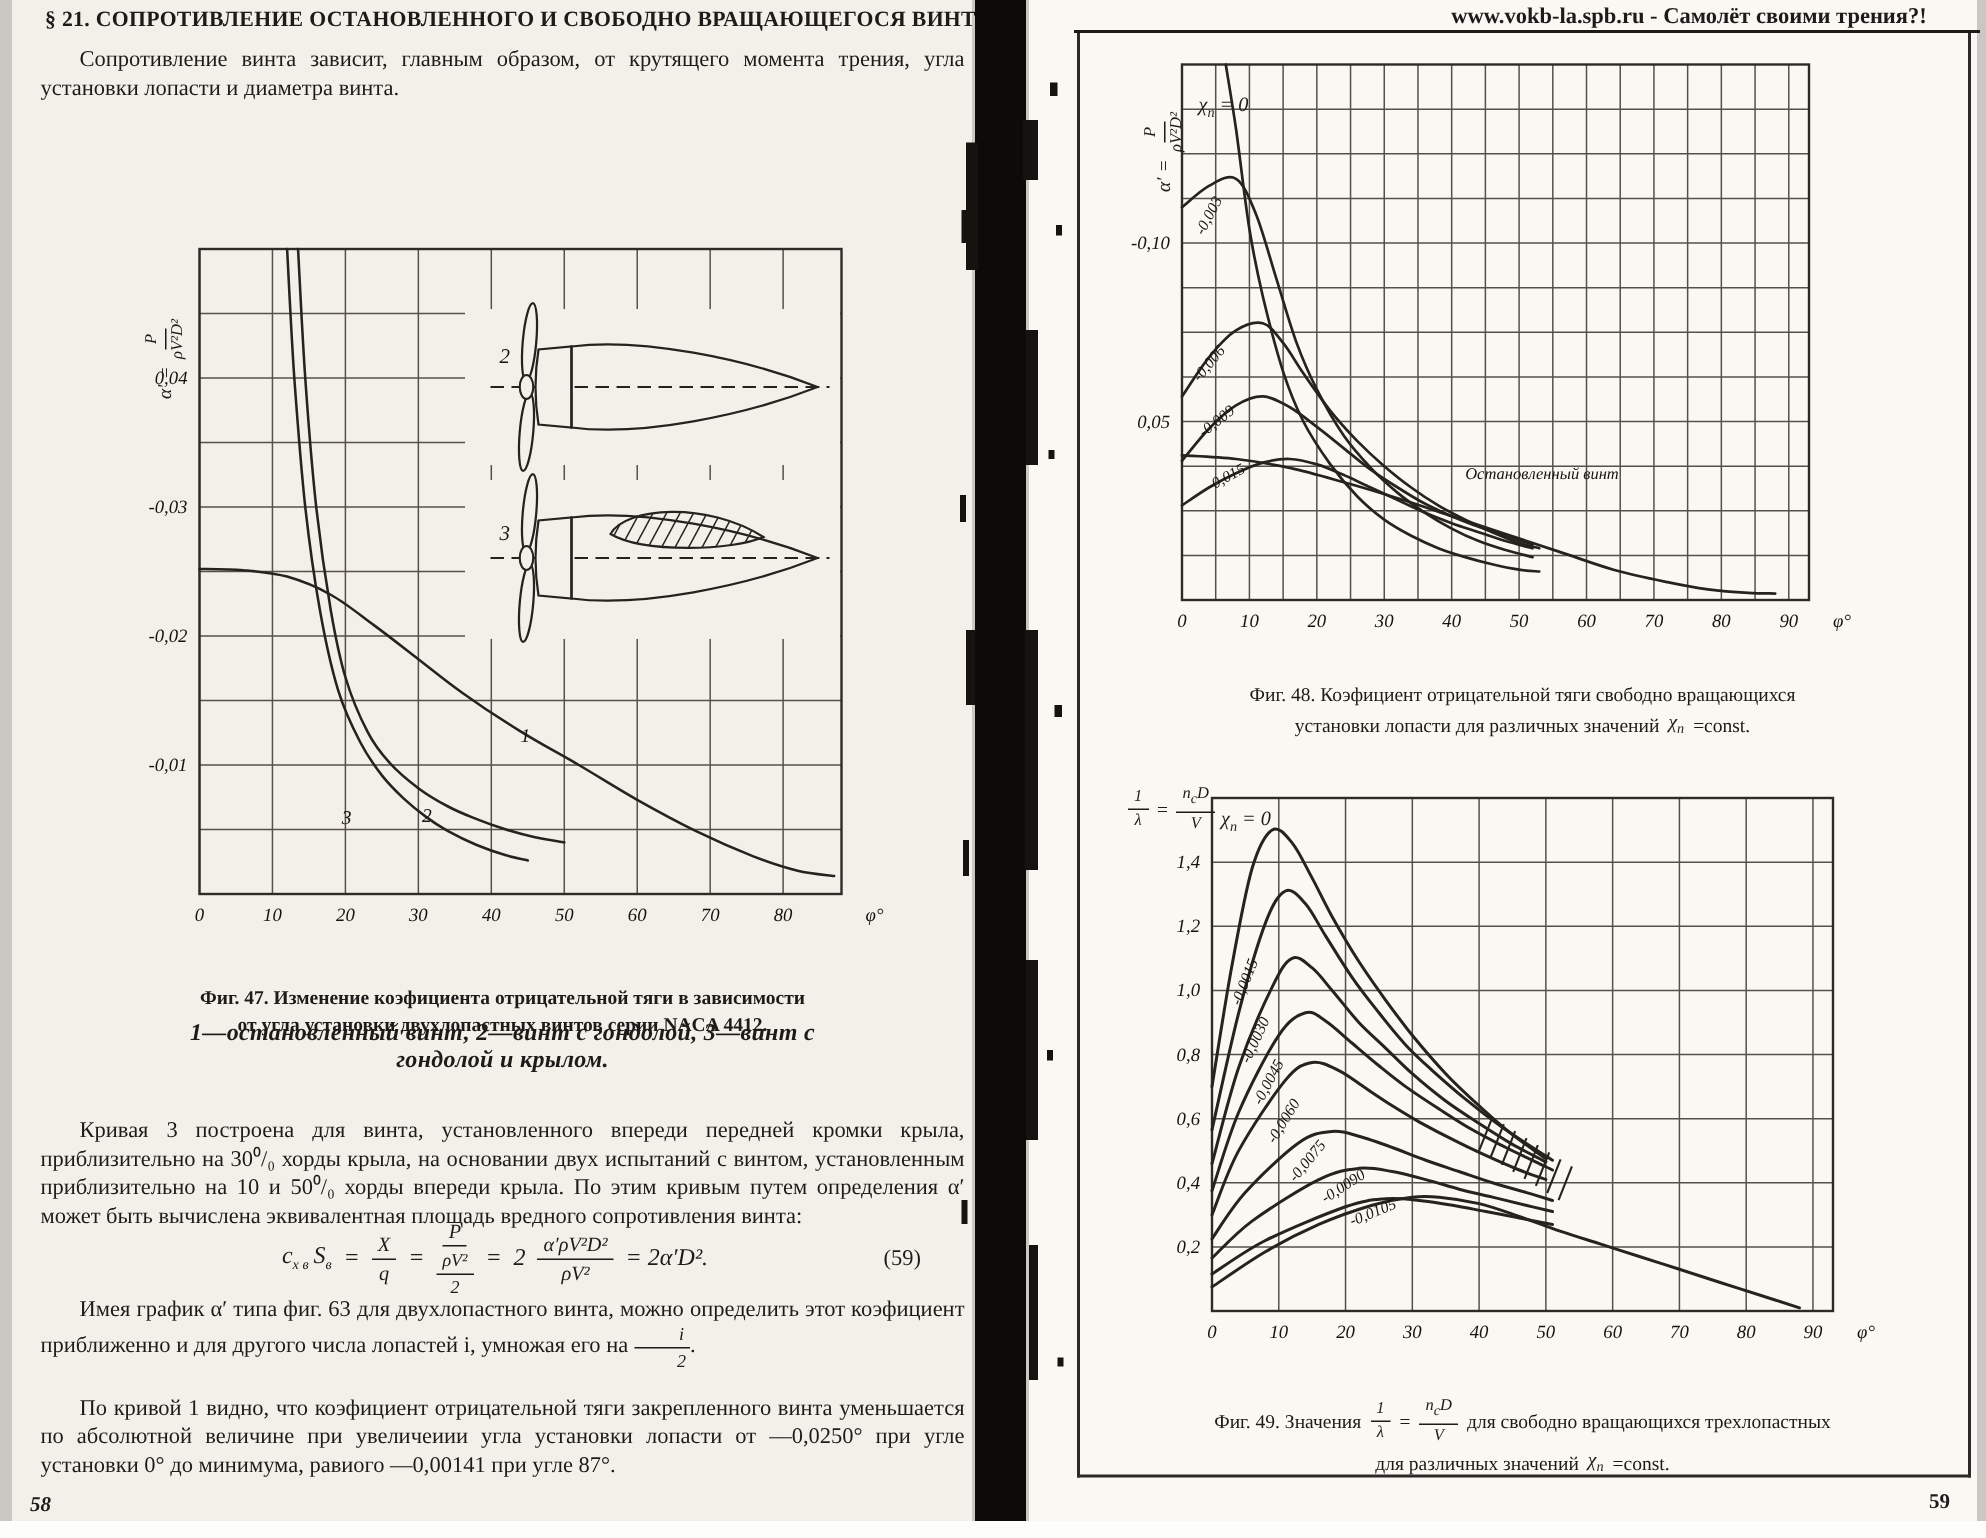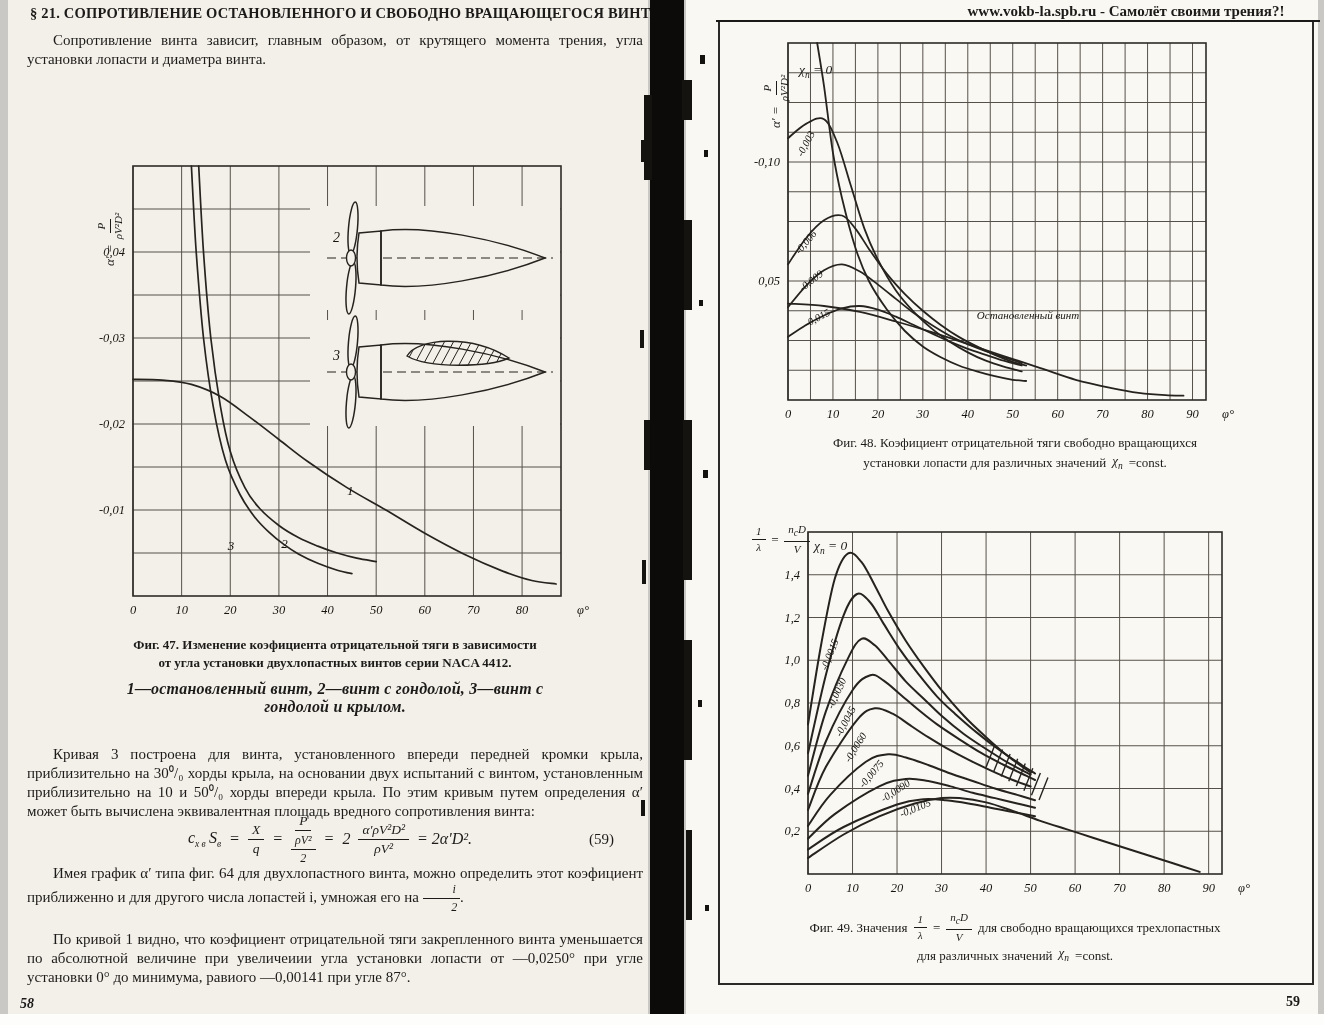--- a/index.html
+++ b/index.html
@@ -8,21 +8,21 @@
   .abs{position:absolute;}
   .page{position:absolute;top:0;height:1014px;}
   #pageL{left:8px;width:640px;background:#f3f0e9;}
   #pageR{left:686px;width:632px;background:#faf8f3;}
   #bottomStrip{position:absolute;left:0;top:1014px;width:1324px;height:11px;background:#fdfdfb;}
   .gutter{position:absolute;background:#0c0b0a;}
   .speck{position:absolute;background:#141310;}
   .sec-title{font-size:14.5px;font-weight:bold;letter-spacing:.2px;white-space:nowrap;}
   .body-text{font-size:15px;line-height:19px;text-align:justify;}
   .body-text p{margin:0;text-indent:26px;}
-  .caption{font-size:13px;line-height:17.5px;text-align:center;}
+  .caption{font-size:13px;line-height:17.5px;text-align:center;margin-top:20px;}
   .subcap{font-size:16px;font-weight:bold;font-style:italic;text-align:center;letter-spacing:.2px;}
   .pagenum{font-size:14px;font-weight:bold;}
   .header-r{font-size:15px;font-weight:bold;text-align:center;white-space:nowrap;}
   .rule{position:absolute;background:#1b1a18;}
   .frame{position:absolute;border-left:2px solid #2b2a28;border-right:2px solid #2b2a28;border-bottom:2px solid #2b2a28;}
   .formula{display:flex;align-items:center;justify-content:center;gap:8px;font-style:italic;font-size:16px;position:relative;}
   .fr{display:inline-flex;flex-direction:column;align-items:center;line-height:1.05;font-size:13.5px;}
   .fr>.n{border-bottom:1.3px solid #1c1b19;padding:0 4px 2px;text-align:center;}
   .fr>.d{padding-top:2px;text-align:center;}
   .eqnum{position:absolute;right:16px;font-style:normal;font-size:15px;}
@@ -172,21 +172,21 @@
     <span class="fr">
       <span class="n">α′ρV²D²</span>
       <span class="d">ρV²</span>
     </span>
     <span>= 2α′D².</span>
     <span class="eqnum">(59)</span>
   </div>
 </div>
 
 <div class="abs body-text" style="left:27px;top:864px;width:616px;">
-  <p><span>Имея график α′ типа фиг. 64 для двухлопастного винта, можно определить этот коэфициент приближенно и для другого числа лопастей i, умножая его на</span>
+  <p><span>Имея график α′ типа фиг. 63 для двухлопастного винта, можно определить этот коэфициент приближенно и для другого числа лопастей i, умножая его на</span>
     <span class="fr il" style="font-size:12px;vertical-align:middle;">
         <span class="n">i</span>
         <span class="d">2</span>
       </span><span>.</span>
   </p>
 </div>
 
 <div class="abs body-text" style="left:27px;top:930px;width:616px;">
   <p>По кривой 1 видно, что коэфициент отрицательной тяги закрепленного винта уменьшается по абсолютной величине при увеличеиии угла установки лопасти от —0,0250° при угле установки 0° до минимума, равиого —0,00141 при угле 87°.</p>
 </div>

